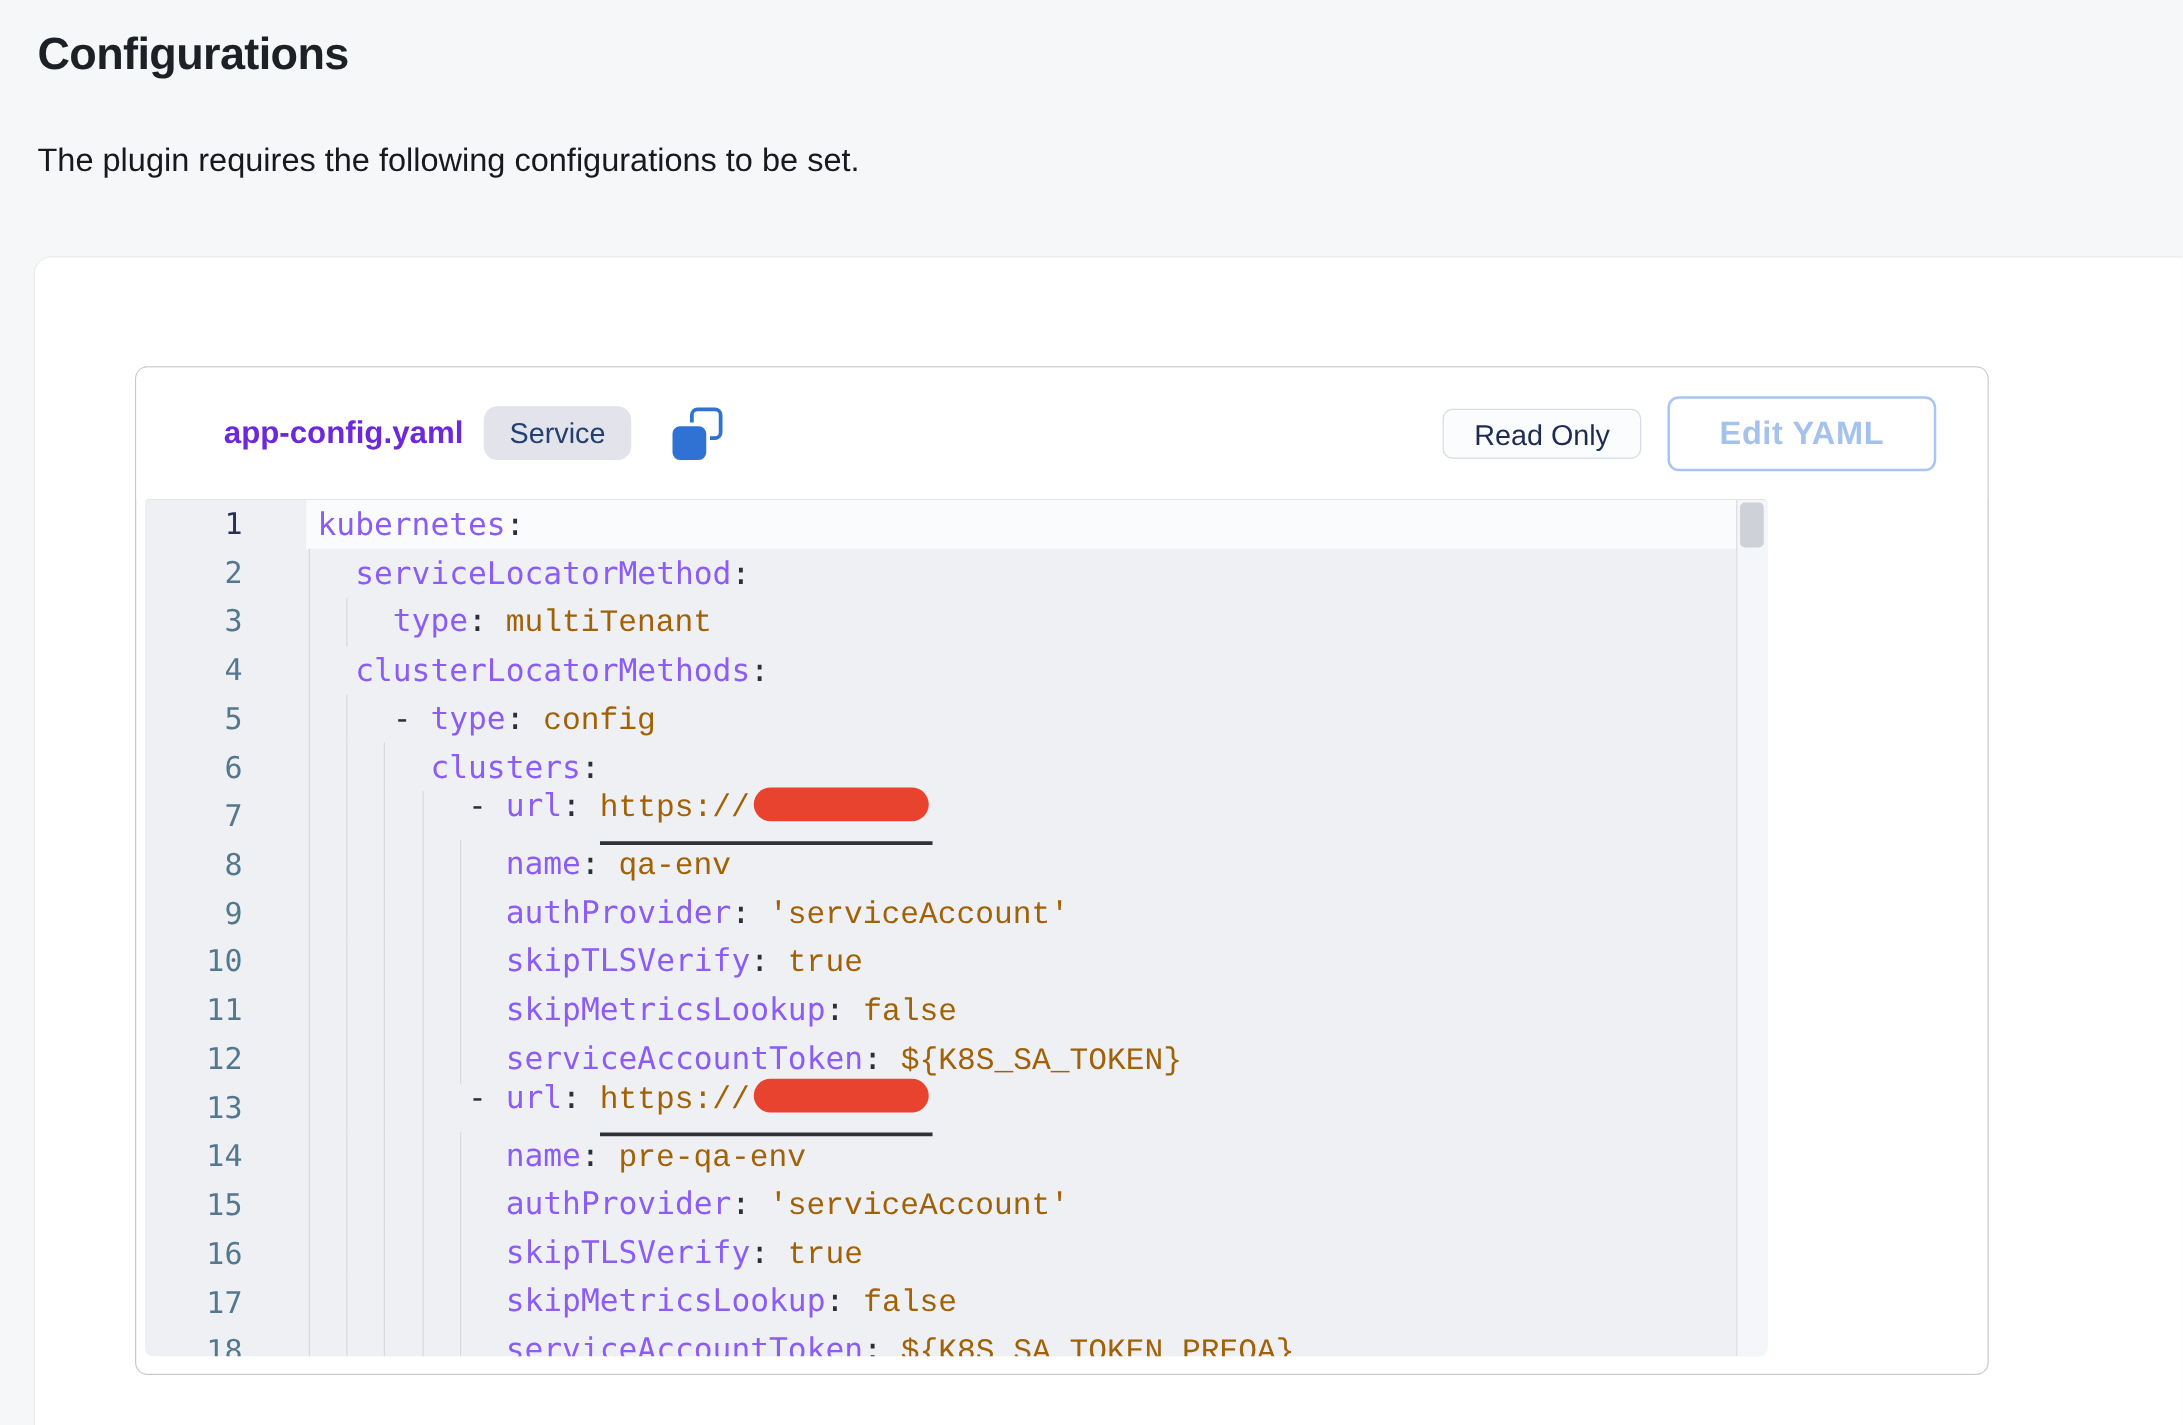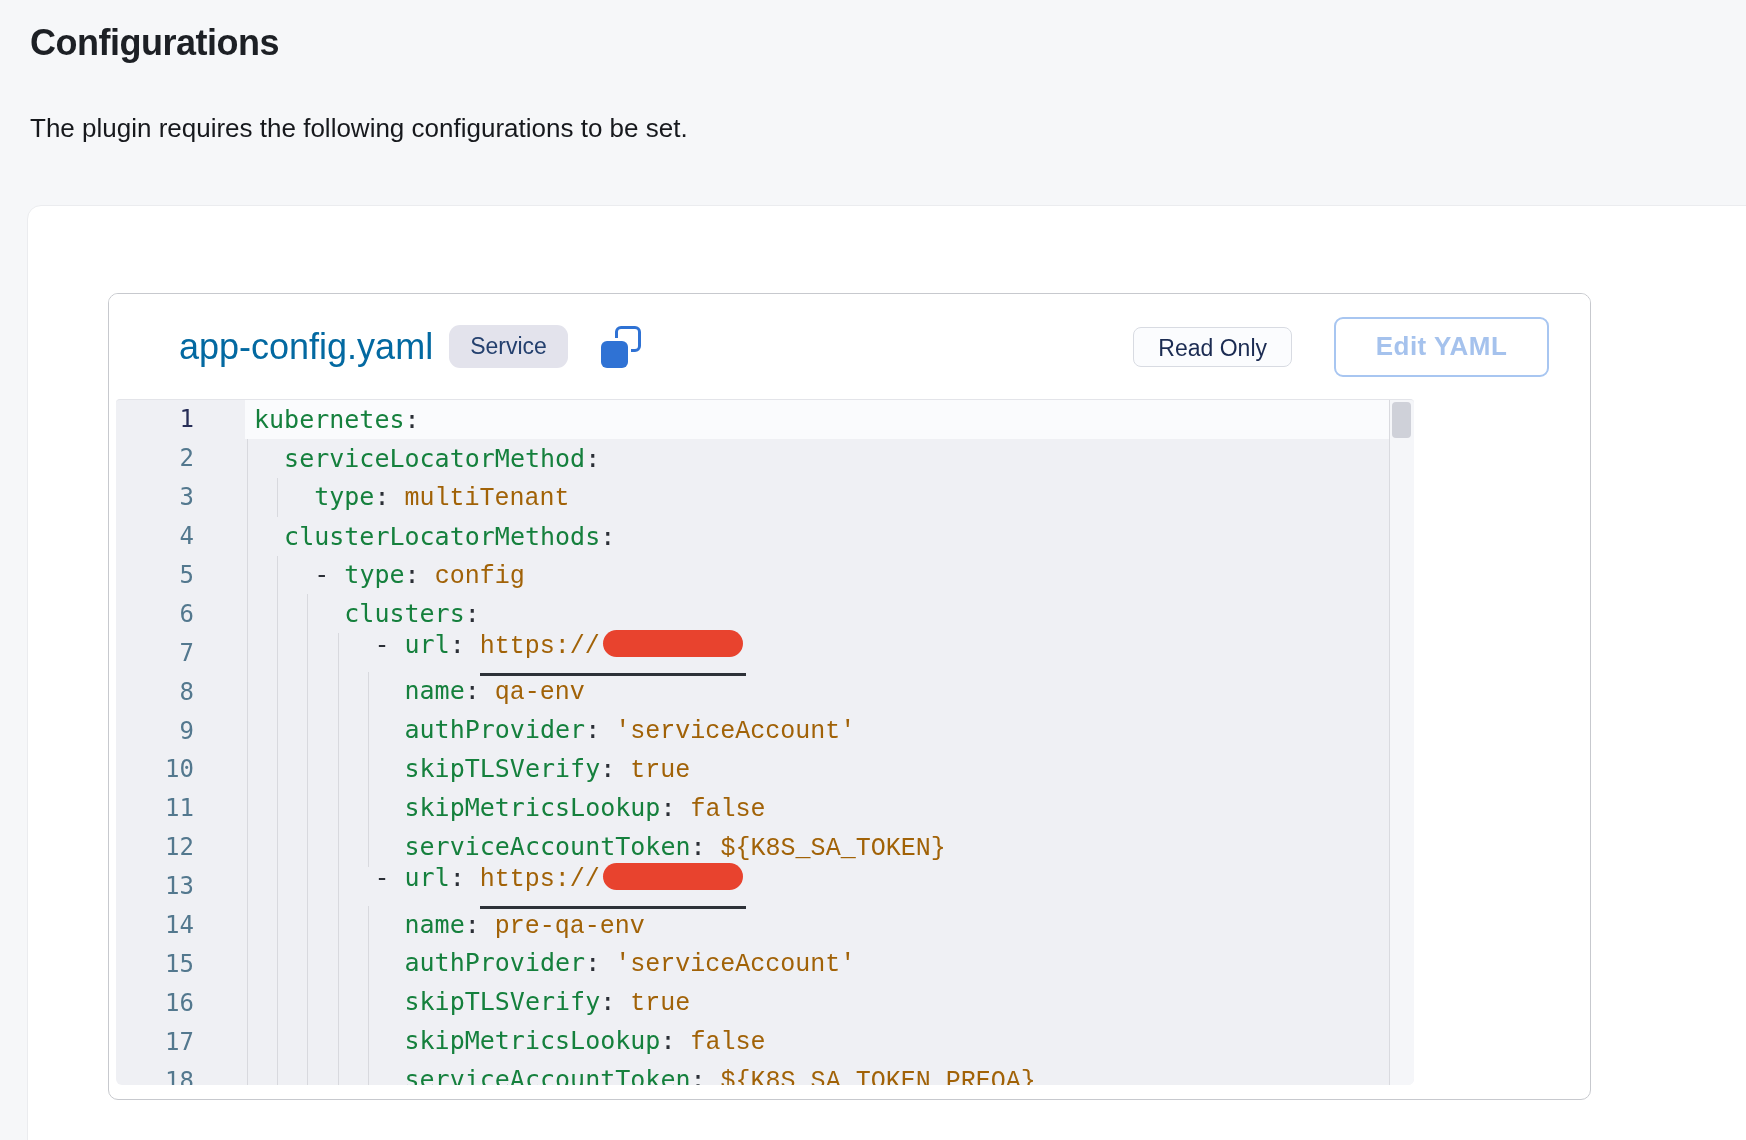--- a/index.html
+++ b/index.html
@@ -29,21 +29,21 @@
   .yaml-box {
     position:absolute; left:80px; top:87px; width:1483px; height:807px;
     background:#ffffff; border:1px solid #c7c9ce; border-radius:10px;
     overflow:hidden;
   }
   .yaml-header {
     position:absolute; left:0; top:0; right:0; height:105px;
     display:flex; align-items:center; padding:0 41px 0 70px;
     background:#fff;
   }
-  .filename { font-size:36px; font-weight:400; color:#0369a1; }
+  .filename { font-size:25px; font-weight:700; color:#6d28d9; }
   .badge {
     margin-left:16px; background:#e3e3ec; color:#24406e;
     font-size:23px; padding:8px 21px; border-radius:11px;
   }
   .copy-btn {
     margin-left:33px; width:40px; height:42px; position:relative;
     background:none; border:none; cursor:pointer;
   }
   .copy-back {
     position:absolute; right:0; top:0; width:26px; height:26px;
@@ -53,21 +53,21 @@
     position:absolute; left:0; bottom:0; width:27px; height:27px;
     background:#2f72d4; border-radius:6px; box-shadow:0 0 0 3px #ffffff;
   }
   .header-spacer { flex:1; }
   .btn-readonly {
     background:#fbfcfe; border:1px solid #d8dbe2; border-radius:8px;
     color:#1b2b52; font-size:23px; padding:7px 24px; height:40px;
     font-family:"Liberation Sans", sans-serif; cursor:pointer;
   }
   .btn-edityaml {
-    margin-left:42px; background:#ffffff; border:2px solid #a8c6f1; border-radius:9px;
+    margin-left:21px; background:#ffffff; border:2px solid #a8c6f1; border-radius:9px;
     color:#a5c2ed; font-size:26px; font-weight:700; width:215px; height:60px;
     font-family:"Liberation Sans", sans-serif; cursor:pointer; letter-spacing:0.5px;
   }
   .code-block {
     position:absolute; left:7px; top:105px; width:1298px; height:686px;
     background:#eff0f4; border-top:1px solid #e3e4e9;
     border-radius:4px 4px 6px 6px; overflow:hidden;
     font-family:"DejaVu Sans Mono", monospace; font-size:25px;
   }
   .code-line { position:relative; height:38.9px; display:flex; align-items:center; }
@@ -75,21 +75,21 @@
     width:78px; flex:none; text-align:right; color:#53788e; font-size:24px;
   }
   .code-line.active .ln { color:#272e57; }
   .content {
     position:relative; margin-left:51px; margin-right:25px; flex:1;
     height:100%; display:flex; align-items:center;
   }
   .code-line.active .content { background:#fafbfd; }
   .guide { position:absolute; top:0; bottom:0; width:1px; background:#d8d9de; }
   .codetext { white-space:pre; padding-left:9px; position:relative; }
-  .k { color:#15803d; }
+  .k { color:#8b5cf6; }
   .p { color:#2b2f36; }
   .v { color:#a16207;font-family:Liberation Mono, monospace; }
   .urlwrap {
     display:inline-block; border-bottom:3px solid #2d3138;
     padding-bottom:12px; padding-right:3px;
   }
   .redact {
     display:inline-block; width:140px; height:27px; background:#e8432e;
     border-radius:14px; vertical-align:-4px; margin-left:3px;
   }

